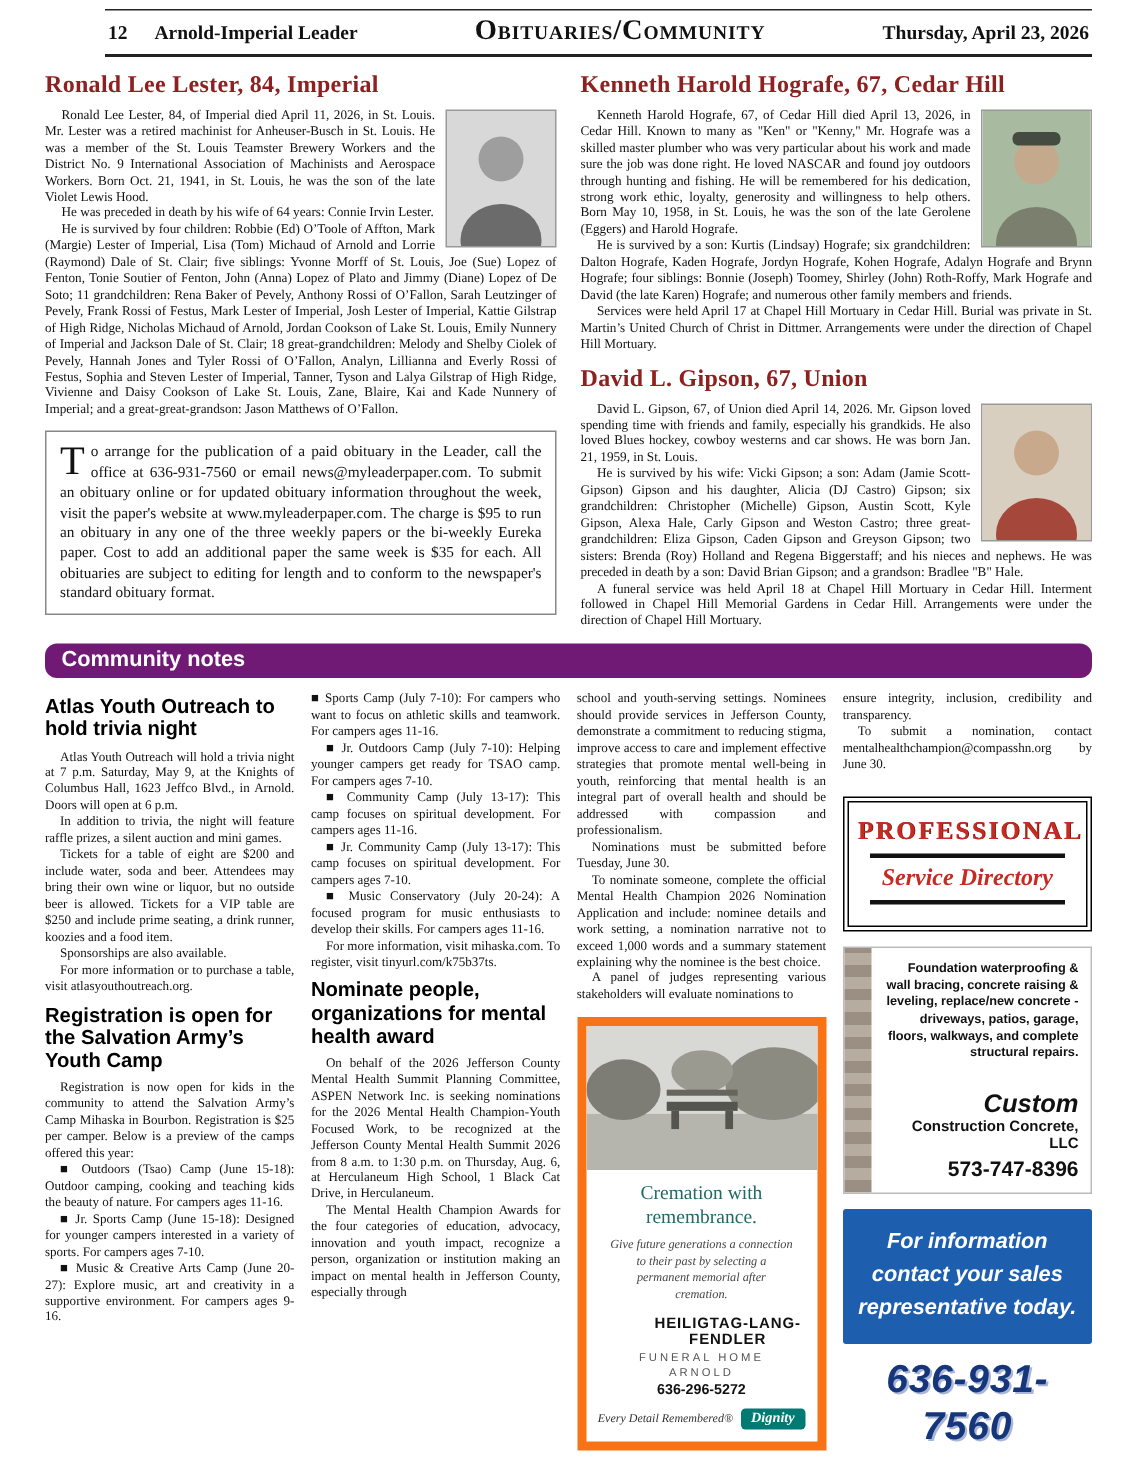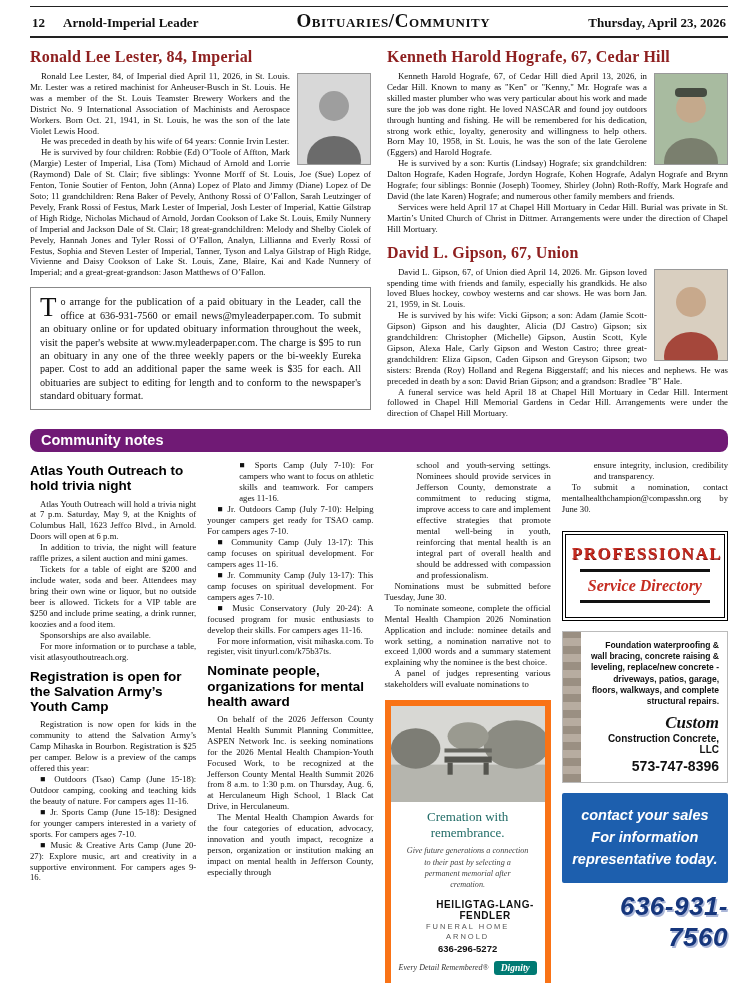--- a/index.html
+++ b/index.html
@@ -8,20 +8,21 @@
     width:756px; height:983px; overflow:hidden; position:relative;
     font-family:"Liberation Serif", serif; color:#111;
   }
   .page { padding:6px 28px 0 30px; }
 
   
   .masthead {
     display:flex; justify-content:space-between; align-items:baseline;
     border-top:1px solid #222; border-bottom:2px solid #222;
     padding:3px 2px 4px;
+    margin-left:40px;
   }
   .m-left { display:flex; gap:18px; font-weight:700; font-size:13px; }
   .m-center { font-weight:700; font-size:19px; font-variant:small-caps; letter-spacing:.6px; }
   .m-right { font-weight:700; font-size:13px; }
 
   
   .obit-area { display:flex; gap:16px; margin-top:7px; }
   .obit-col { width:50%; min-width:0; }
   .obit-head { font-size:16px; font-weight:700; color:#8e2020; margin:3px 0 5px; letter-spacing:.2px; font-family:"Liberation Serif",serif; }
   .obit-body { font-size:8.8px; line-height:1.24; text-align:justify; }
@@ -44,53 +45,53 @@
     padding:3px 11px 4px; border-radius:8px;
   }
   .community-cols { display:flex; gap:11px; margin-top:8px; }
   .ccol { width:25%; min-width:0; }
   .chead {
     font-family:"Liberation Sans",sans-serif; font-size:13.5px; line-height:1.12;
     font-weight:700; margin:3px 0 5px; color:#000;
   }
   .cbody { font-size:8.7px; line-height:1.26; text-align:justify; }
   .cbody p { text-indent:10px; }
-  .cont p:first-child { text-indent:0;margin-left:32px; }
+  .cont p:first-child { text-indent:0; }
   .mt6 { margin-top:6px; }
 
   
   .ad-sd { margin-top:16px; border:4px double #000; padding:9px 6px; text-align:center; }
   .sd-pro {
     color:#c52b20; font-weight:700; font-size:17px; letter-spacing:1.5px;
     font-family:"Liberation Serif",serif; text-shadow:.5px .5px 0 #7a0f0f;
   }
   .sd-rule { height:3px; background:#111; margin:5px 8px; }
   .sd-dir { color:#c52b20; font-style:italic; font-weight:700; font-size:16px; font-family:"Liberation Serif",serif; }
 
   .ad-concrete {
     margin-top:10px; border:1px solid #bbb; padding:8px 8px 8px 28px;
     position:relative; text-align:right; font-family:"Liberation Sans",sans-serif;
   }
   .concrete-strip {
     position:absolute; left:0; top:0; bottom:0; width:18px;
     background:repeating-linear-gradient(0deg,#9a8f82 0 8px,#b7aca0 8px 16px);
   }
   .concrete-body { font-size:8.5px; font-weight:700; line-height:1.32; }
-  .concrete-script { font-family:Liberation Serif, serif; font-style:italic; font-weight:700; font-size:17px; margin-top:6px; }
+  .concrete-script { font-family:Liberation Sans, sans-serif; font-style:italic; font-weight:700; font-size:17px; margin-top:19px; }
   .concrete-company { font-weight:700; font-size:10px; }
   .concrete-phone { font-weight:700; font-size:14px; margin-top:3px; }
 
   .ad-sales { margin-top:10px; }
   .sales-box {
     background:#1d5fae; color:#fff; text-align:center;
     font-family:"Liberation Sans",sans-serif; font-weight:700; font-style:italic;
     font-size:14.5px; line-height:1.5; padding:12px 4px; border-radius:2px;
   }
   .sales-phone {
-    text-align:right; font-family:"Liberation Sans",sans-serif; font-weight:700;
+    text-align:center; font-family:"Liberation Sans",sans-serif; font-weight:700;
     font-style:italic; font-size:26px; color:#16367c; margin-top:8px;
     letter-spacing:.5px; text-shadow:1.5px 1.5px 0 #aab6d8;
   }
 
   .ad-cremation { margin-top:10px; border:6px solid #f97316; text-align:center; font-family:"Liberation Serif",serif; }
   .crem-photo svg { display:block; width:100%; height:96px; }
   .crem-title { color:#206b66; font-size:13px; margin:7px 10px 5px; line-height:1.2; }
   .crem-body { font-style:italic; font-size:8.2px; color:#444; padding:0 16px; line-height:1.35; }
   .crem-firm { font-weight:700; font-size:10px; letter-spacing:.6px; margin-top:9px; font-family:"Liberation Sans",sans-serif;margin-left:35px; }
   .crem-type, .crem-loc { font-size:7.5px; letter-spacing:2px; color:#555; margin-top:1px; font-family:"Liberation Sans",sans-serif; }
@@ -269,22 +270,22 @@
       <div class="ad-concrete">
         <div class="concrete-strip"></div>
         <div class="concrete-body">Foundation waterproofing &amp; wall bracing, concrete raising &amp; leveling, replace/new concrete - driveways, patios, garage, floors, walkways, and complete structural repairs.</div>
         <div class="concrete-script">Custom</div>
         <div class="concrete-company">Construction Concrete, LLC</div>
         <div class="concrete-phone">573-747-8396</div>
       </div>
 
       <div class="ad-sales">
         <div class="sales-box">
+          <div>For information</div>
           <div>contact your sales</div>
-          <div>For information</div>
           <div>representative today.</div>
         </div>
         <div class="sales-phone">636-931-7560</div>
       </div>
     </div>
 
   </div>
 </div>
 
 </body></html>

